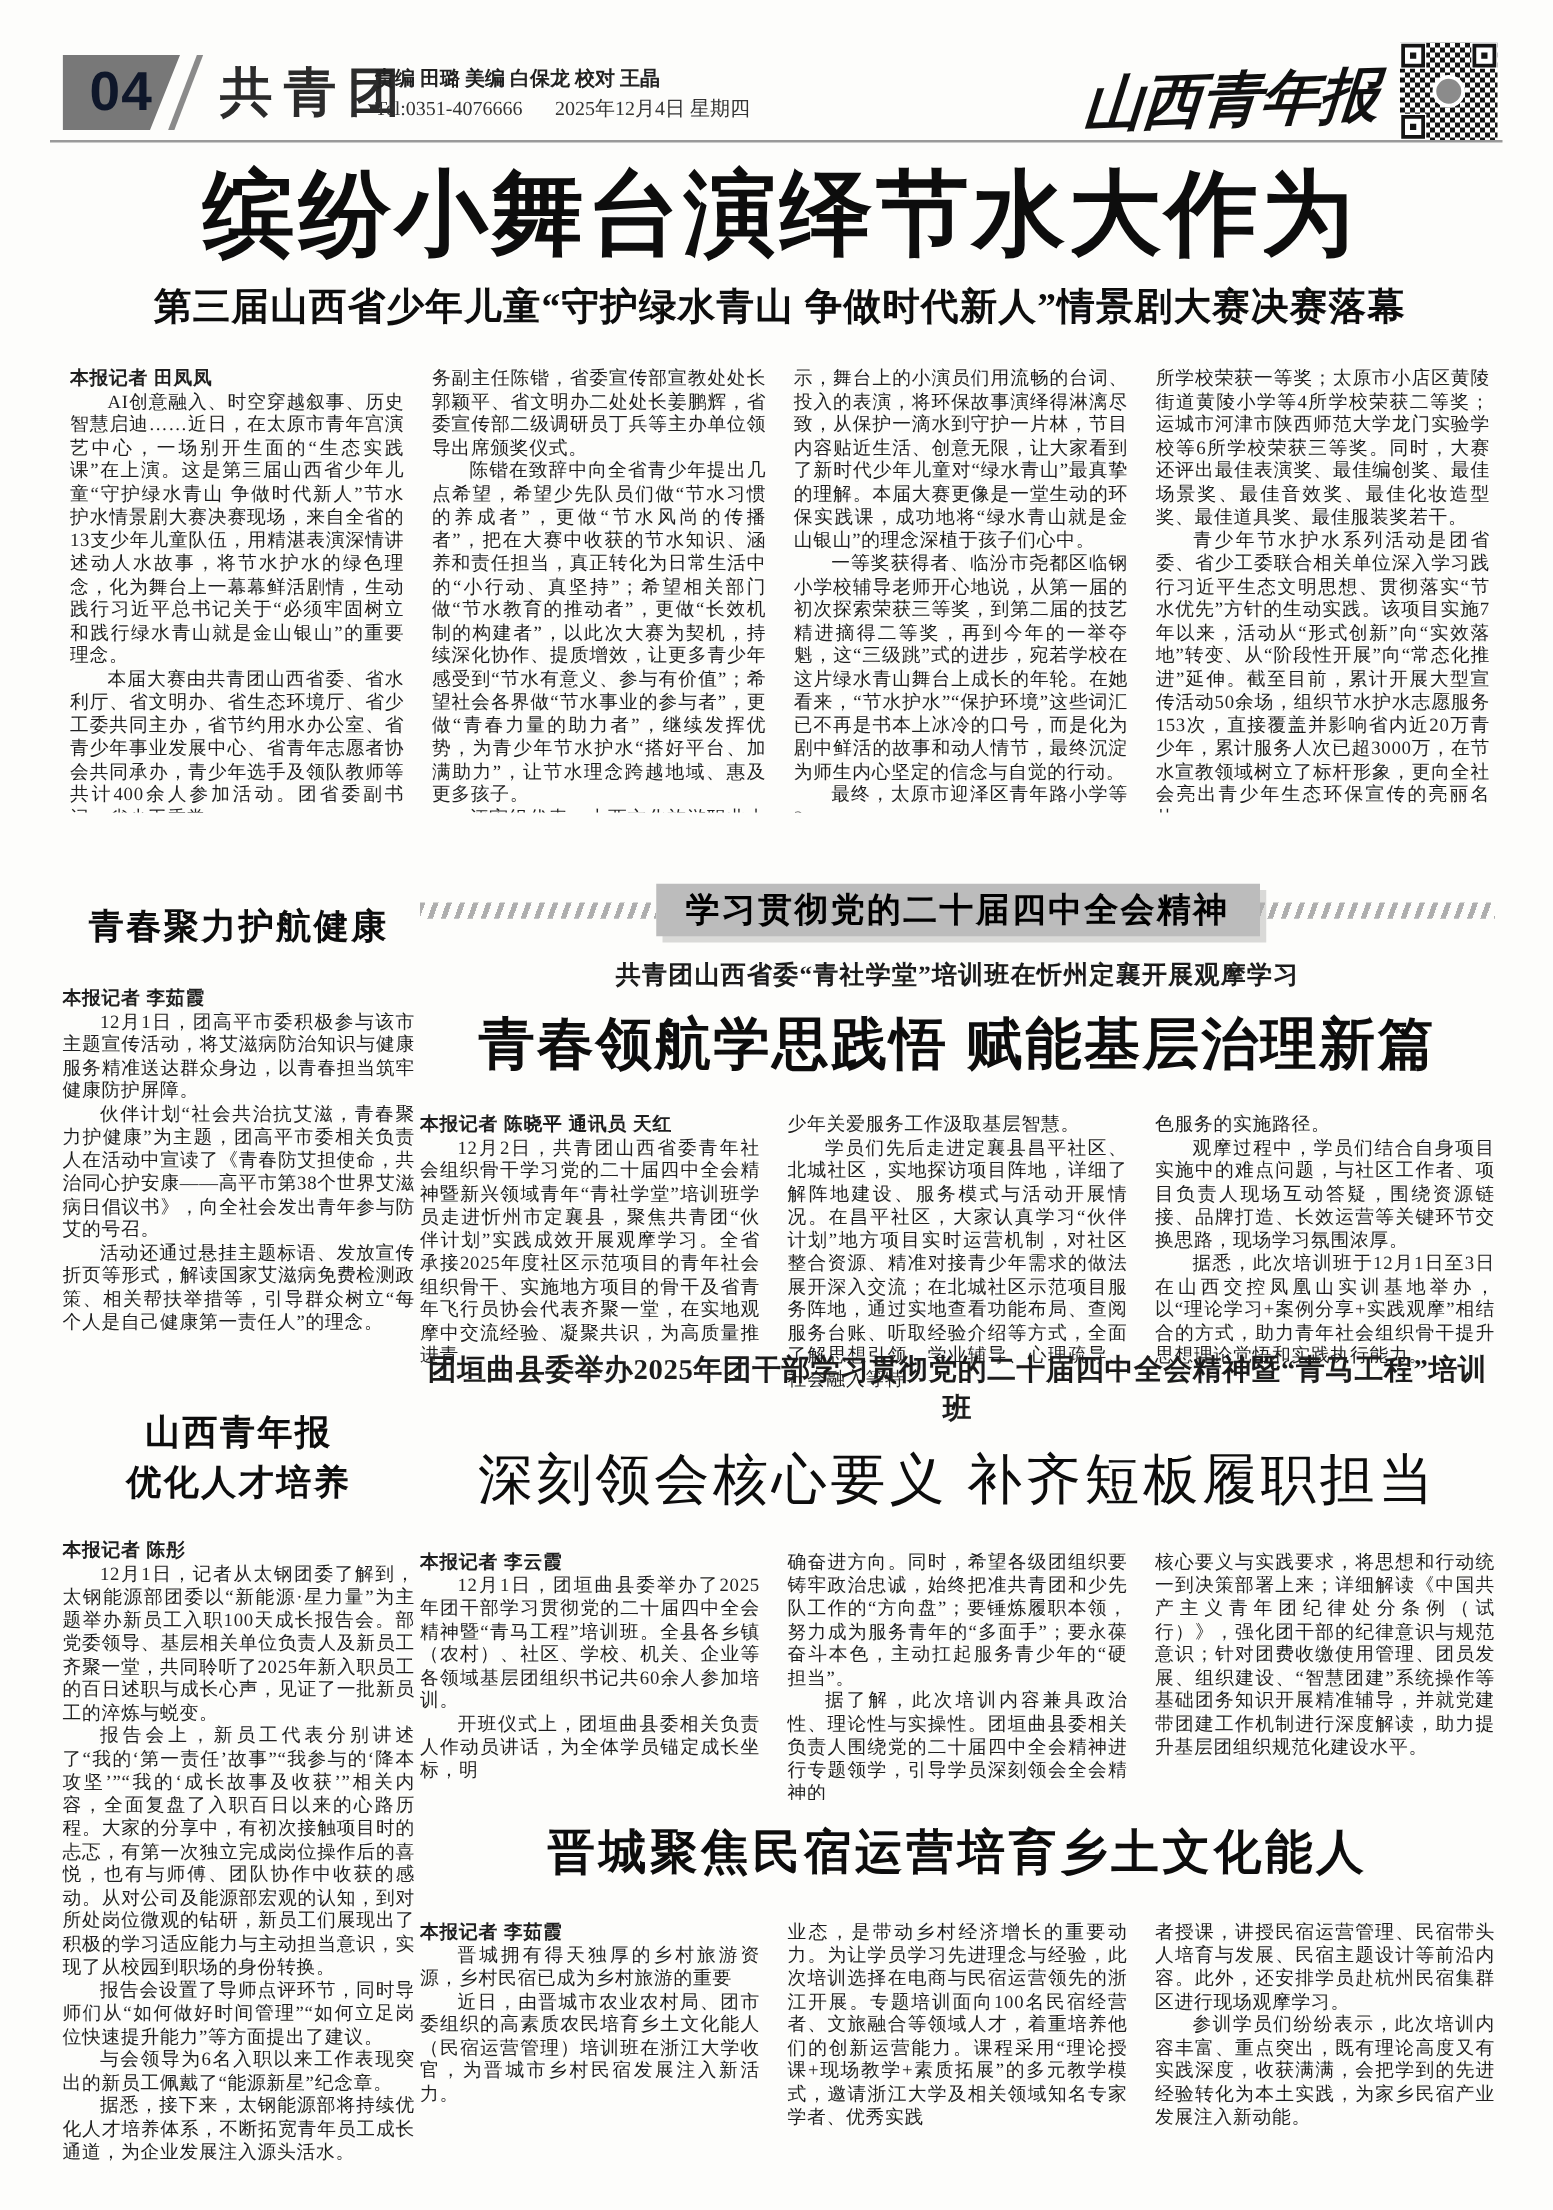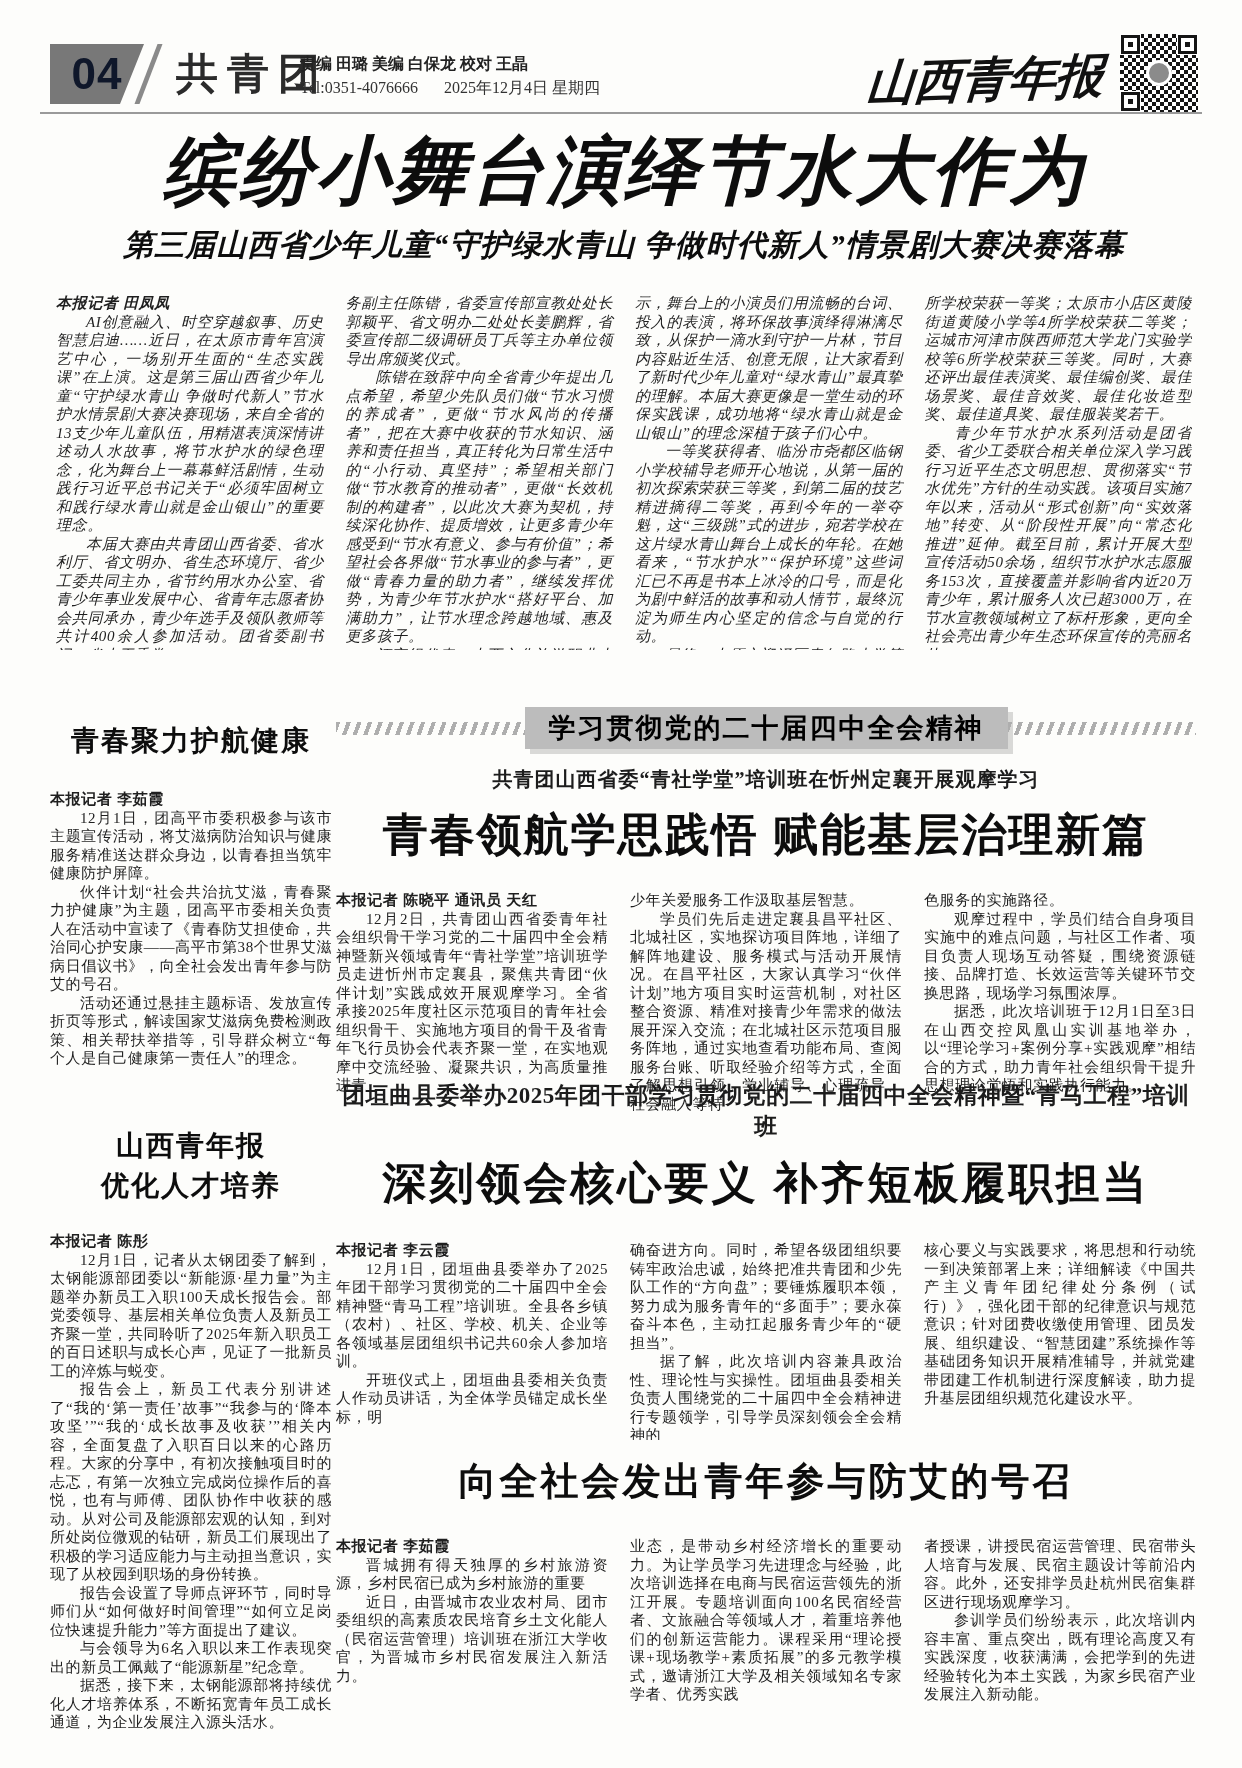--- a/index.html
+++ b/index.html
@@ -35,21 +35,21 @@
   .cols { display:flex; gap:22px; }
   .col { flex:1 1 0; min-width:0; }
   .bodytext p { margin:0; font-size:15px; line-height:18.5px; letter-spacing:0.6px;
     text-align:justify; text-indent:2em; color:#1f1f1f; }
   .bodytext p.cont { text-indent:0; }
   .byline { font-family:"Liberation Sans","DejaVu Sans",sans-serif; font-weight:bold;
     font-size:16px; margin:0 0 20px 0; text-indent:0 !important; }
   h1,h2,h3,h4 { margin:0; font-family:"Liberation Sans","DejaVu Sans",sans-serif; color:#0d0d0d; }
 
   
-  .lead { position:absolute; left:56px; right:50px; top:128px; height:522px; overflow:hidden;font-style:italic; }
+  .lead { position:absolute; left:56px; right:50px; top:128px; height:522px; overflow:hidden; }
   .lead h1 { font-size:74px; font-weight:900; text-align:center; letter-spacing:3px; line-height:1.15; }
   .lead h2 { font-family:"Liberation Serif","DejaVu Serif",serif; font-weight:bold; font-size:30px;
     text-align:center; margin:12px 0 28px; letter-spacing:1px; }
 
   
   .health { position:absolute; left:50px; top:704px; width:282px; height:408px; overflow:hidden; }
   .health h3 { font-size:28px; font-weight:900; text-align:center; margin:18px 0 30px; letter-spacing:2px; }
   .growth { position:absolute; left:50px; top:1122px; width:282px; height:626px; overflow:hidden; }
   .growth h3 { font-size:28px; font-weight:900; text-align:center; line-height:40px; margin:4px 0 26px; letter-spacing:2px; }
 
@@ -65,21 +65,21 @@
   
   .study { position:absolute; left:336px; right:46px; top:766px; height:376px; overflow:hidden; }
   .study .kicker { font-family:"Liberation Serif","DejaVu Serif",serif; font-weight:600; font-size:20px;
     text-align:center; letter-spacing:1px; }
   .study h3 { font-size:45px; font-weight:900; text-align:center; margin:12px 0 26px; letter-spacing:2px; }
 
   
   .yaoma { position:absolute; left:336px; right:46px; top:1080px; height:360px; overflow:hidden; }
   .yaoma .kicker { font-family:"Liberation Serif","DejaVu Serif",serif; font-weight:bold; font-size:23px;
     text-align:center; letter-spacing:0.5px; }
-  .yaoma h3 { font-size:44px; font-weight:700; text-align:center; margin:12px 0 28px; letter-spacing:3px; }
+  .yaoma h3 { font-size:44px; font-weight:400; text-align:center; margin:12px 0 28px; letter-spacing:3px; }
 
   
   .minsu { position:absolute; left:336px; right:46px; top:1452px; height:310px; overflow:hidden; }
   .minsu h3 { font-size:38px; font-weight:900; text-align:center; margin:4px 0 30px; letter-spacing:3px; }
 </style>
 </head>
 <body>
 
 <div class="page">
 
@@ -196,21 +196,21 @@
           <p class="cont">确奋进方向。同时，希望各级团组织要铸牢政治忠诚，始终把准共青团和少先队工作的“方向盘”；要锤炼履职本领，努力成为服务青年的“多面手”；要永葆奋斗本色，主动扛起服务青少年的“硬担当”。</p>
           <p>据了解，此次培训内容兼具政治性、理论性与实操性。团垣曲县委相关负责人围绕党的二十届四中全会精神进行专题领学，引导学员深刻领会全会精神的</p>
         </div>
       <div class="col">
           <p class="cont">核心要义与实践要求，将思想和行动统一到决策部署上来；详细解读《中国共产主义青年团纪律处分条例（试行）》，强化团干部的纪律意识与规范意识；针对团费收缴使用管理、团员发展、组织建设、“智慧团建”系统操作等基础团务知识开展精准辅导，并就党建带团建工作机制进行深度解读，助力提升基层团组织规范化建设水平。</p>
         </div>
     </div>
   </section>
 
   <section class="minsu">
-    <h3>向全社会发出青年参与防艾的号召</h3>
+    <h3>晋城聚焦民宿运营培育乡土文化能人</h3>
     <div class="cols bodytext">
       <div class="col">
         <p class="byline">本报记者 李茹霞</p>
         <div>
             <p>晋城拥有得天独厚的乡村旅游资源，乡村民宿已成为乡村旅游的重要</p>
             <p>近日，由晋城市农业农村局、团市委组织的高素质农民培育乡土文化能人（民宿运营管理）培训班在浙江大学收官，为晋城市乡村民宿发展注入新活力。</p>
           </div>
       </div>
       <div class="col">
           <p class="cont">业态，是带动乡村经济增长的重要动力。为让学员学习先进理念与经验，此次培训选择在电商与民宿运营领先的浙江开展。专题培训面向100名民宿经营者、文旅融合等领域人才，着重培养他们的创新运营能力。课程采用“理论授课+现场教学+素质拓展”的多元教学模式，邀请浙江大学及相关领域知名专家学者、优秀实践</p>

